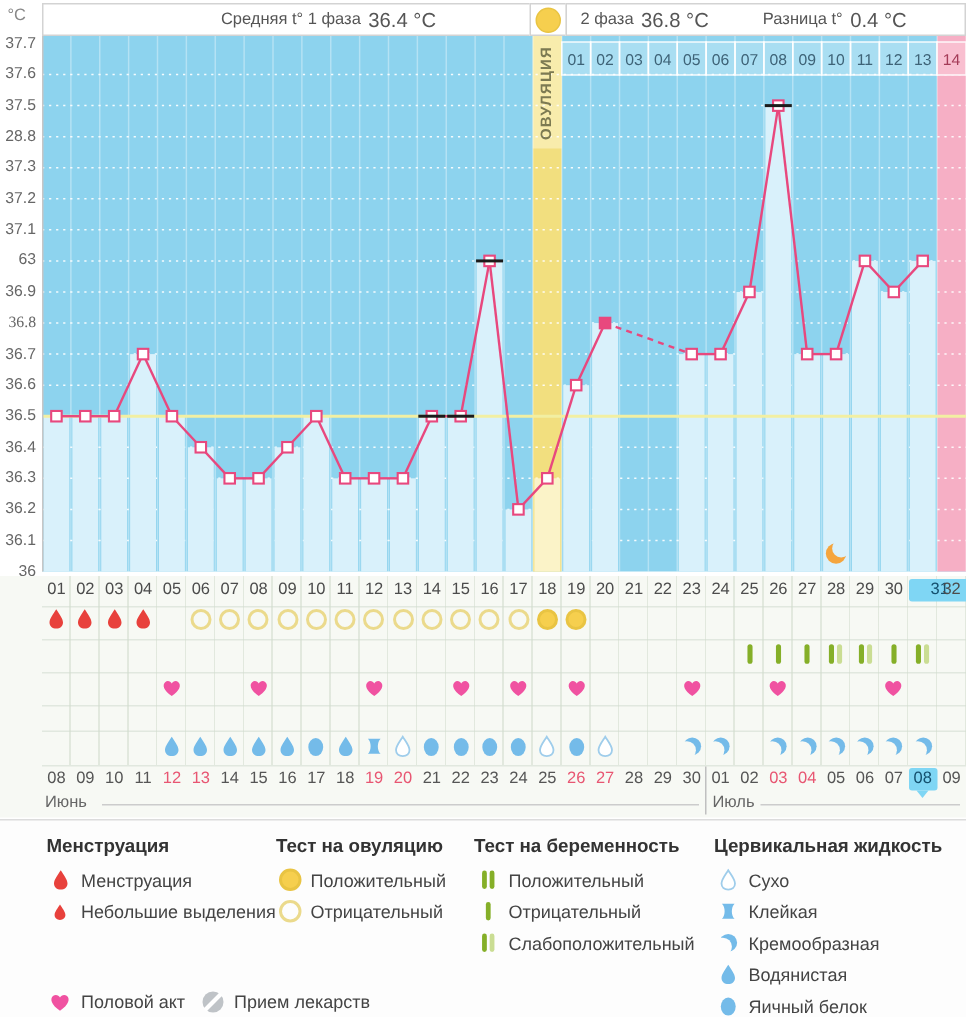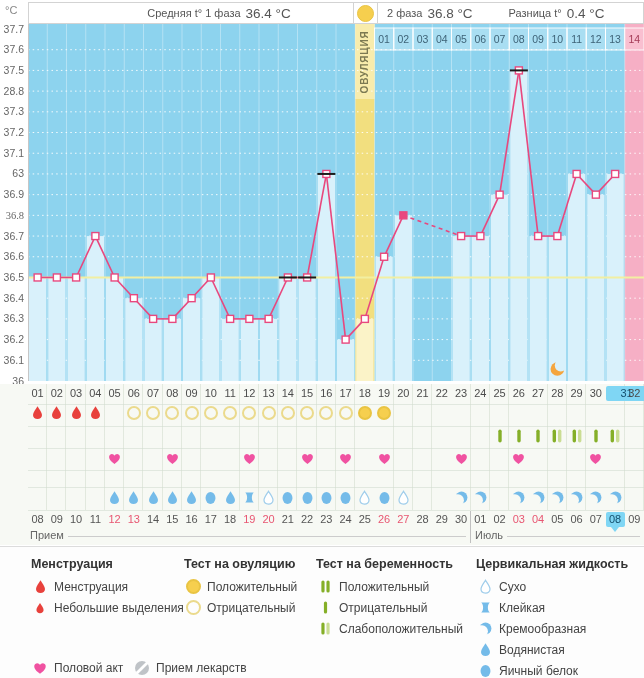--- a/index.html
+++ b/index.html
@@ -496,21 +496,21 @@
     <div class="cell" style="left: 470.75px; top: 512px; width: 19.25px; height: 15px; line-height: 15px; color: rgb(85, 85, 85);">01</div>
     <div class="cell" style="left: 490px; top: 512px; width: 19.25px; height: 15px; line-height: 15px; color: rgb(85, 85, 85);">02</div>
     <div class="cell" style="left: 509.25px; top: 512px; width: 19.25px; height: 15px; line-height: 15px; color: rgb(232, 86, 114);">03</div>
     <div class="cell" style="left: 528.5px; top: 512px; width: 19.25px; height: 15px; line-height: 15px; color: rgb(232, 86, 114);">04</div>
     <div class="cell" style="left: 547.75px; top: 512px; width: 19.25px; height: 15px; line-height: 15px; color: rgb(85, 85, 85);">05</div>
     <div class="cell" style="left: 567px; top: 512px; width: 19.25px; height: 15px; line-height: 15px; color: rgb(85, 85, 85);">06</div>
     <div class="cell" style="left: 586.25px; top: 512px; width: 19.25px; height: 15px; line-height: 15px; color: rgb(85, 85, 85);">07</div>
     <div class="cell" style="left: 605.5px; top: 512px; width: 19.25px; height: 15px; line-height: 15px; color: rgb(20, 80, 110); background: rgb(127, 214, 244); border-radius: 2px;">08</div>
     <div style="position: absolute; left: 611.125px; top: 527px; width: 0px; height: 0px; border-left: 4px solid transparent; border-right: 4px solid transparent; border-top: 5px solid rgb(127, 214, 244);"></div>
     <div class="cell" style="left: 624.75px; top: 512px; width: 19.25px; height: 15px; line-height: 15px; color: rgb(85, 85, 85);">09</div>
-    <div class="mlabel" style="left: 30px; top: 529px;">Прием</div>
+    <div class="mlabel" style="left: 30px; top: 529px;">Июнь</div>
     <div class="mrule" style="left: 68px; top: 536px; width: 398px;"></div>
     <div class="mlabel" style="left: 475px; top: 529px;">Июль</div>
     <div class="mrule" style="left: 507px; top: 536px; width: 133px;"></div>
     <div style="position: absolute; left: 470px; top: 511px; width: 1px; height: 32px; background: rgb(192, 192, 192);"></div>
     <div style="position: absolute; left: 0px; top: 546px; width: 644px; height: 132px; background: rgb(253, 253, 253); border-top: 1px solid rgb(220, 220, 220); box-sizing: border-box;"></div>
     <div class="lg-title" style="left: 31px; top: 557px;">Менструация</div>
     <div class="lg-item" style="left: 31px; top: 578px;">
       <div class="lg-ic">
         <svg width="15" height="15" viewBox="0 0 16 16">
           <path d="M8 1.3 C6.2 4.2 3.2 7.9 3.2 10.7 C3.2 13.4 5.3 15 8 15 C10.7 15 12.8 13.4 12.8 10.7 C12.8 7.9 9.8 4.2 8 1.3 Z" fill="#E8413C"></path>

